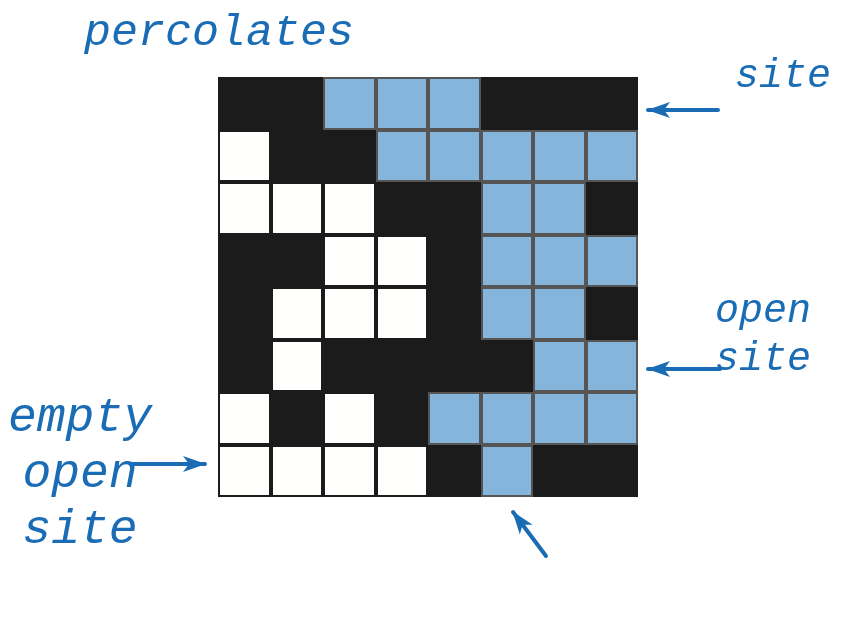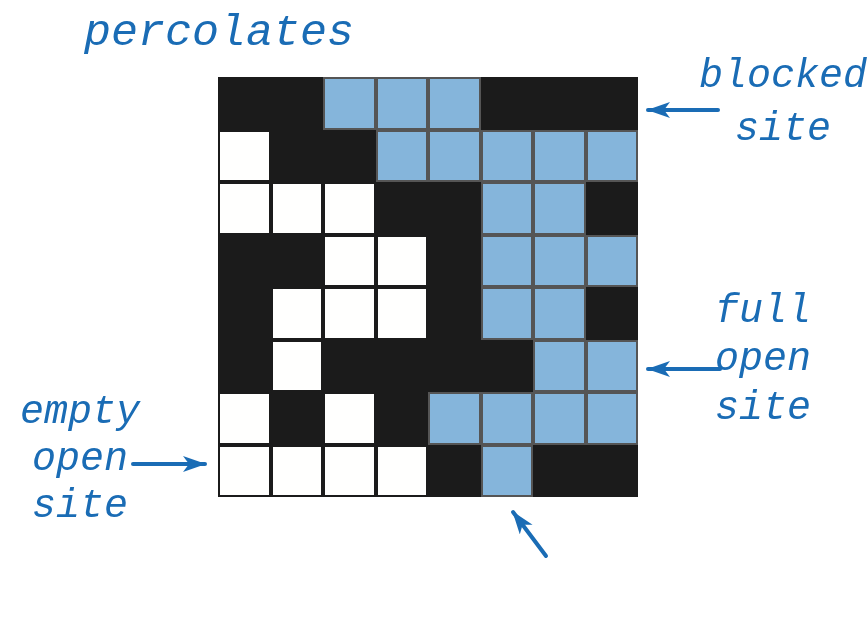--- a/index.html
+++ b/index.html
@@ -24,21 +24,21 @@
   .lbl-blocked{
     left:698px;top:50px;width:170px;
     text-align:center;font-size:40px;line-height:1.33;
   }
   .lbl-full{
     left:680px;top:288px;width:166px;
     text-align:center;font-size:40px;line-height:1.21;
   }
   .lbl-empty{
     left:2px;top:390px;width:156px;
-    text-align:center;font-size:40px;line-height:1.17;
+    text-align:center;font-size:48px;line-height:1.17;
   }
   .lbl-connected{
     left:316px;top:547px;
     font-size:40px;white-space:nowrap;
   }
   .grid{
     position:absolute;left:218px;top:77px;
     width:420px;height:420px;
     display:grid;
     grid-template-columns:repeat(8,1fr);
@@ -127,26 +127,24 @@
       <div class="cell cell-e"></div>
       <div class="cell cell-e"></div>
       <div class="cell cell-e"></div>
       <div class="cell cell-b"></div>
       <div class="cell cell-f"></div>
       <div class="cell cell-b"></div>
       <div class="cell cell-b"></div>
     </div>
 
   <div class="blue-label lbl-blocked">
-    <div>blocked</div>
     <div>site</div>
   </div>
 
   <div class="blue-label lbl-full">
-    <div>full</div>
     <div>open</div>
     <div>site</div>
   </div>
 
   <div class="blue-label lbl-empty">
     <div>empty</div>
     <div>open</div>
     <div>site</div>
   </div>
 

